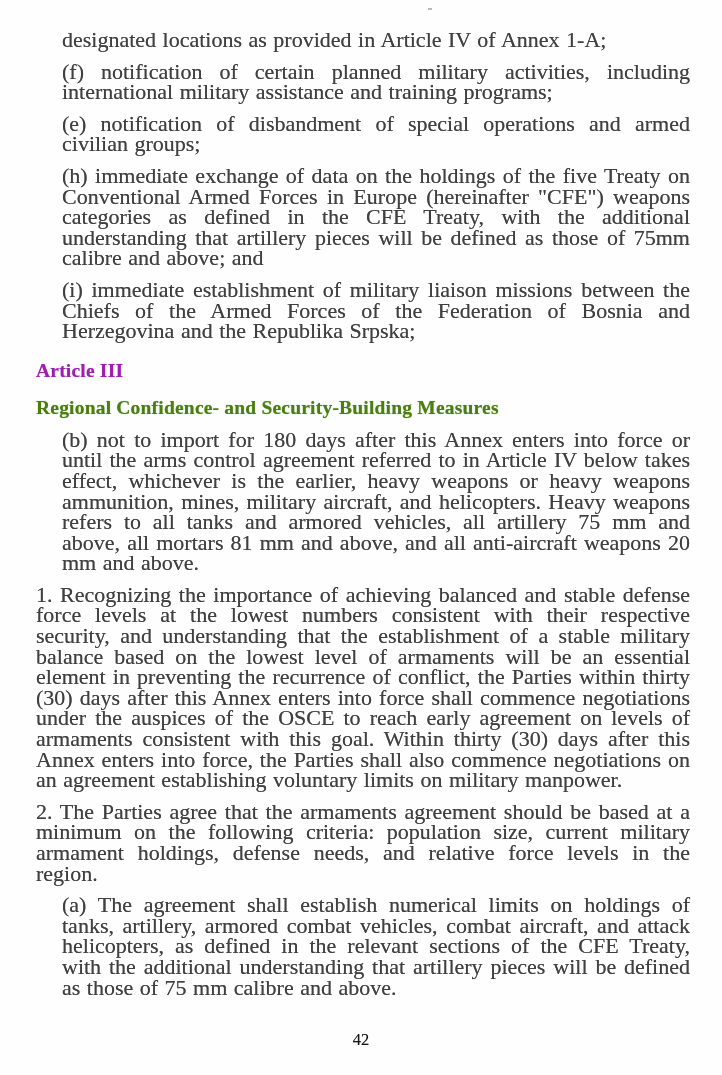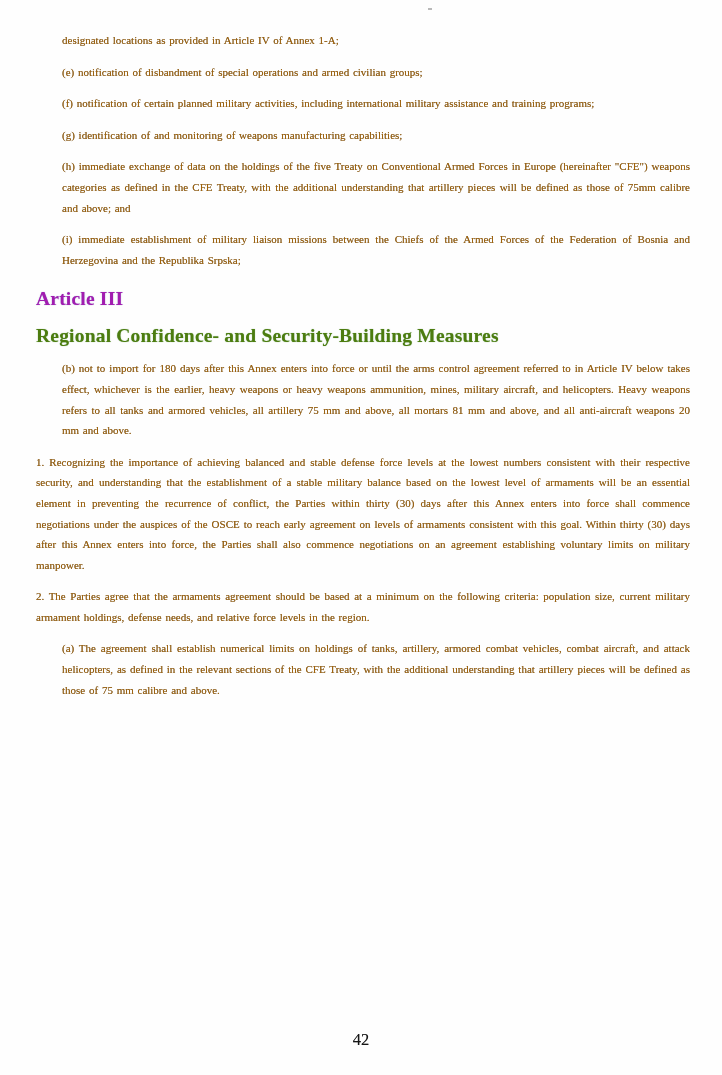--- a/index.html
+++ b/index.html
@@ -20,23 +20,23 @@
     width: 722px; height: 1075px;
     background: #fefefe;
   }
   .content {
     position: absolute;
     left: 36px;
     top: 30px;
     width: 654px;
   }
   .para, .indent {
-    font-size: 11px;
+    font-size: 22px;
     line-height: 20.6px;
-    color: #a16207;
+    color: #404040;
     text-align: justify;
     margin: 11px 0 0 0;
     text-shadow: 0 0 0.6px rgba(10,10,10,0.55);
     word-spacing: 1px;
   }
   .indent {
     margin-left: 26px;
   }
   .content > :first-child {
     margin-top: 0;
@@ -79,23 +79,22 @@
   }
 </style>
 </head>
 <body>
 
 <div class="page">
   <div class="artifact"></div>
 
   <div class="content">
     <div class="indent">designated locations as provided in Article IV of Annex 1-A;</div>
+    <div class="indent">(f)  notification of certain planned military activities, including international military assistance and training programs;</div>
     <div class="indent">(e) notification of disbandment of special operations and armed civilian groups;</div>
-    <div class="indent">(f)  notification of certain planned military activities, including international military assistance and training programs;</div>
-    <div class="indent">(g) identification of and monitoring of weapons manufacturing capabilities;</div>
     <div class="indent">(h) immediate exchange of data on the holdings of the five Treaty on Conventional Armed Forces in Europe (hereinafter "CFE") weapons categories as defined in the CFE Treaty, with the additional understanding that artillery pieces will be defined as those of 75mm calibre and above; and</div>
     <div class="indent">(i)  immediate establishment of military liaison missions between the Chiefs of the Armed Forces of the Federation of Bosnia and Herzegovina and the Republika Srpska;</div>
     <div class="h-article">Article III</div>
     <div class="h-sub">Regional Confidence- and Security-Building Measures</div>
     <div class="indent">(b) not to import for 180 days after this Annex enters into force or until the arms control agreement referred to in Article IV below takes effect, whichever is the earlier, heavy weapons or heavy weapons ammunition, mines, military aircraft, and helicopters. Heavy weapons refers to all tanks and armored vehicles, all artillery 75 mm and above, all mortars 81 mm and above, and all anti-aircraft weapons 20 mm and above.</div>
     <div class="para">1. Recognizing the importance of achieving balanced and stable defense force levels at the lowest numbers consistent with their respective security, and understanding that the establishment of a stable military balance based on the lowest level of armaments will be an essential element in preventing the recurrence of conflict, the Parties within thirty (30) days after this Annex enters into force shall commence negotiations under the auspices of the OSCE to reach early agreement on levels of armaments consistent with this goal. Within thirty (30) days after this Annex enters into force, the Parties shall also commence negotiations on an agreement establishing voluntary limits on military manpower.</div>
     <div class="para">2. The Parties agree that the armaments agreement should be based at a minimum on the following criteria: population size, current military armament holdings, defense needs, and relative force levels in the region.</div>
     <div class="indent">(a) The agreement shall establish numerical limits on holdings of tanks, artillery, armored combat vehicles, combat aircraft, and attack helicopters, as defined in the relevant sections of the CFE Treaty, with the additional understanding that artillery pieces will be defined as those of 75 mm calibre and above.</div>
   </div>
 

